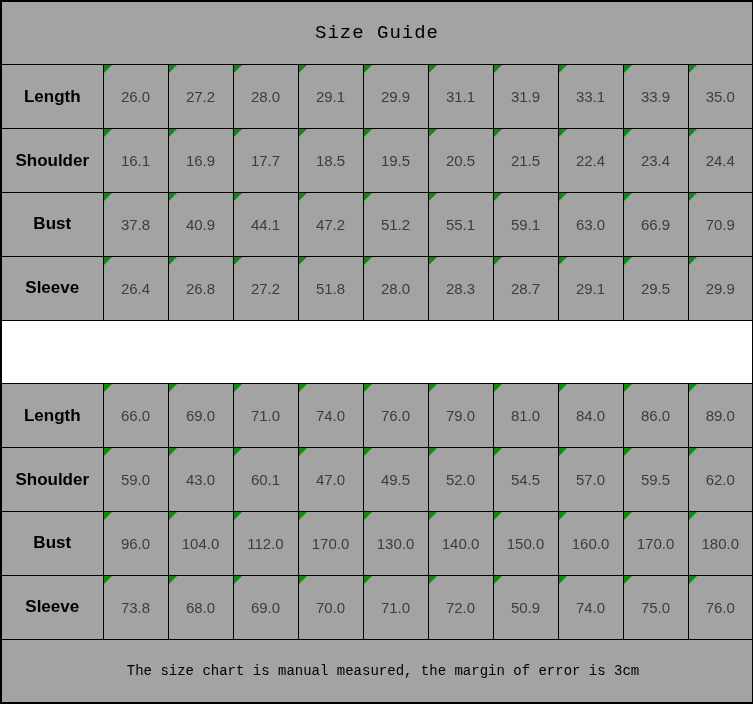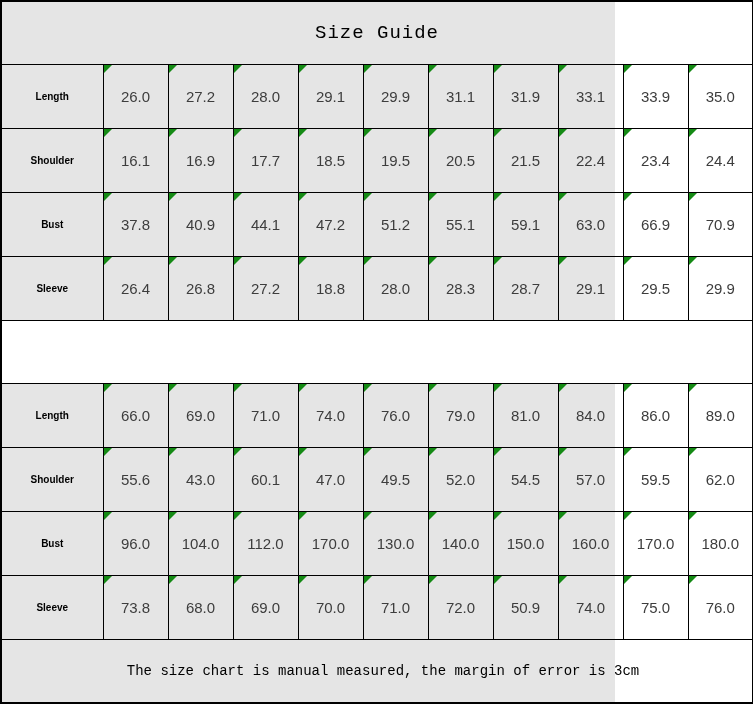--- a/index.html
+++ b/index.html
@@ -1,17 +1,17 @@
 <!DOCTYPE html>
 <html style="--marker: #148a14;"><head>
 <meta charset="utf-8">
 <style>
   html,body{margin:0;padding:0;background:#fff;}
   .wrap{
-    width:615px;height:704px;background:#e5e5e5;box-sizing:border-box;
+    width:753px;height:704px;background:#a3a3a3;box-sizing:border-box;
     font-family:"Liberation Sans",sans-serif;
   }
   table.size-table{
     border-collapse:collapse;table-layout:fixed;
     width:753px;height:704px;
     border:2px solid #000;
   }
   td{
     border:1px solid #000;
     text-align:center;vertical-align:middle;
@@ -20,21 +20,21 @@
   tr{height:54px;}
   .title-cell{
     font-family:"Liberation Mono",monospace;
     font-size:19px;color:#000;letter-spacing:1px;
   }
   .unit-cell,.head-cell{
     font-family:"Liberation Sans",sans-serif;
     font-weight:bold;font-size:16px;color:#000;
   }
   .label-cell{
-    font-weight:bold;font-size:10px;color:#000;margin-top:40px;
+    font-weight:bold;font-size:17px;color:#000;margin-top:40px;
   }
   .val-cell{
     font-size:15px;color:#3d3d3d;
   }
   .tri{
     position:absolute;top:0;left:0;width:0;height:0;
     border-top:8px solid var(--marker,#148a14);
     border-right:8px solid transparent;
   }
   .gap-cell{background:#fff;}
@@ -104,21 +104,21 @@
           <td class="val-cell"><span class="tri"></span><span>59.1</span></td>
           <td class="val-cell"><span class="tri"></span><span>63.0</span></td>
           <td class="val-cell"><span class="tri"></span><span>66.9</span></td>
           <td class="val-cell"><span class="tri"></span><span>70.9</span></td>
         </tr>
         <tr>
           <td class="label-cell">Sleeve</td>
           <td class="val-cell"><span class="tri"></span><span>26.4</span></td>
           <td class="val-cell"><span class="tri"></span><span>26.8</span></td>
           <td class="val-cell"><span class="tri"></span><span>27.2</span></td>
-          <td class="val-cell"><span class="tri"></span><span>18.8</span></td>
+          <td class="val-cell"><span class="tri"></span><span>51.8</span></td>
           <td class="val-cell"><span class="tri"></span><span>28.0</span></td>
           <td class="val-cell"><span class="tri"></span><span>28.3</span></td>
           <td class="val-cell"><span class="tri"></span><span>28.7</span></td>
           <td class="val-cell"><span class="tri"></span><span>29.1</span></td>
           <td class="val-cell"><span class="tri"></span><span>29.5</span></td>
           <td class="val-cell"><span class="tri"></span><span>29.9</span></td>
         </tr>
       </tbody>
     <tbody>
       <tr>
@@ -134,21 +134,21 @@
           <td class="val-cell"><span class="tri"></span><span>74.0</span></td>
           <td class="val-cell"><span class="tri"></span><span>76.0</span></td>
           <td class="val-cell"><span class="tri"></span><span>79.0</span></td>
           <td class="val-cell"><span class="tri"></span><span>81.0</span></td>
           <td class="val-cell"><span class="tri"></span><span>84.0</span></td>
           <td class="val-cell"><span class="tri"></span><span>86.0</span></td>
           <td class="val-cell"><span class="tri"></span><span>89.0</span></td>
         </tr>
         <tr>
           <td class="label-cell">Shoulder</td>
-          <td class="val-cell"><span class="tri"></span><span>55.6</span></td>
+          <td class="val-cell"><span class="tri"></span><span>59.0</span></td>
           <td class="val-cell"><span class="tri"></span><span>43.0</span></td>
           <td class="val-cell"><span class="tri"></span><span>60.1</span></td>
           <td class="val-cell"><span class="tri"></span><span>47.0</span></td>
           <td class="val-cell"><span class="tri"></span><span>49.5</span></td>
           <td class="val-cell"><span class="tri"></span><span>52.0</span></td>
           <td class="val-cell"><span class="tri"></span><span>54.5</span></td>
           <td class="val-cell"><span class="tri"></span><span>57.0</span></td>
           <td class="val-cell"><span class="tri"></span><span>59.5</span></td>
           <td class="val-cell"><span class="tri"></span><span>62.0</span></td>
         </tr>

